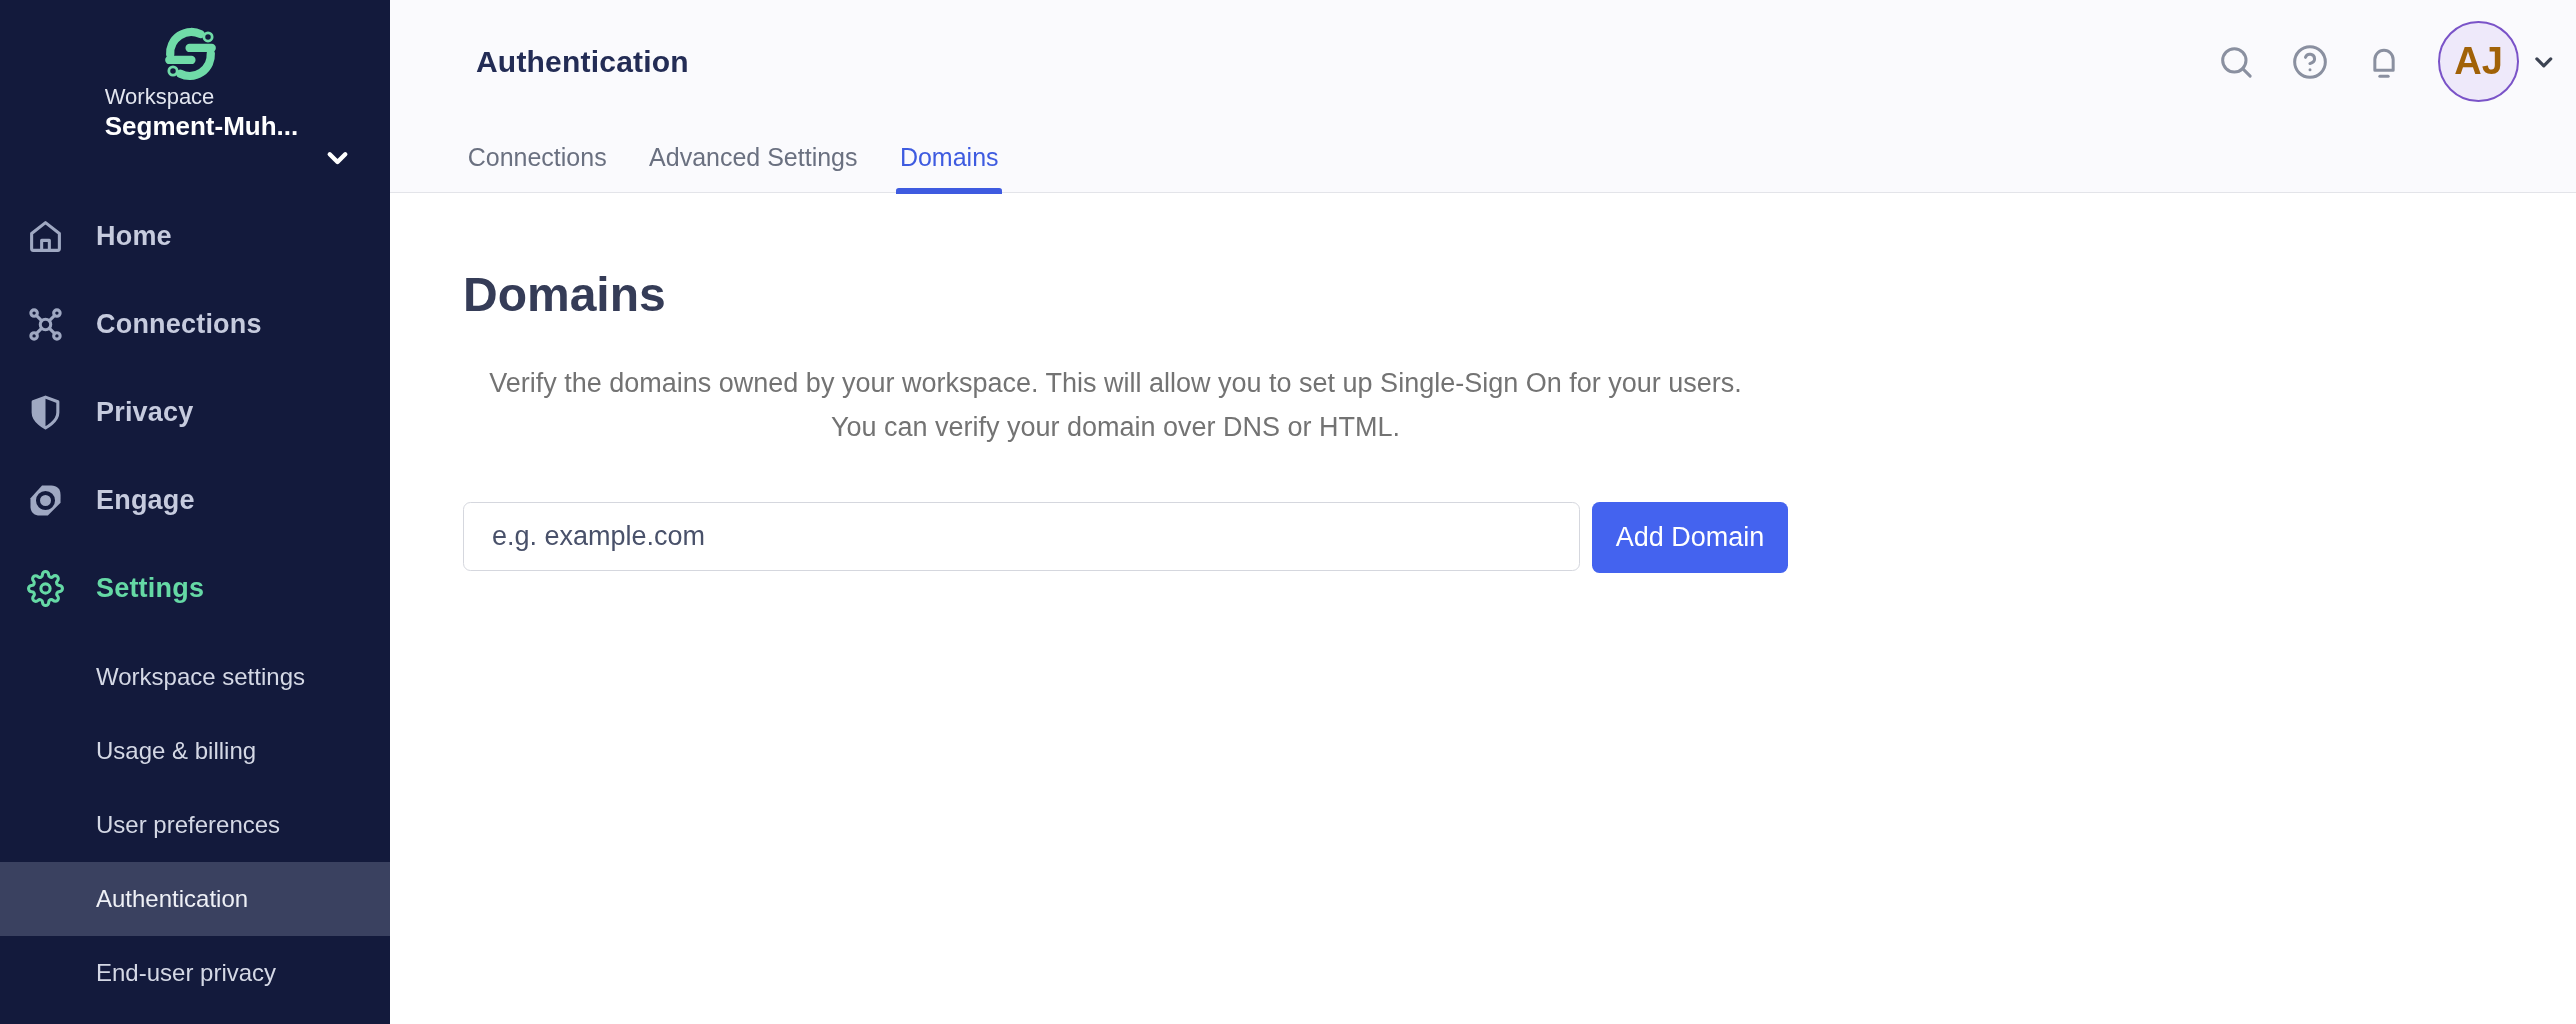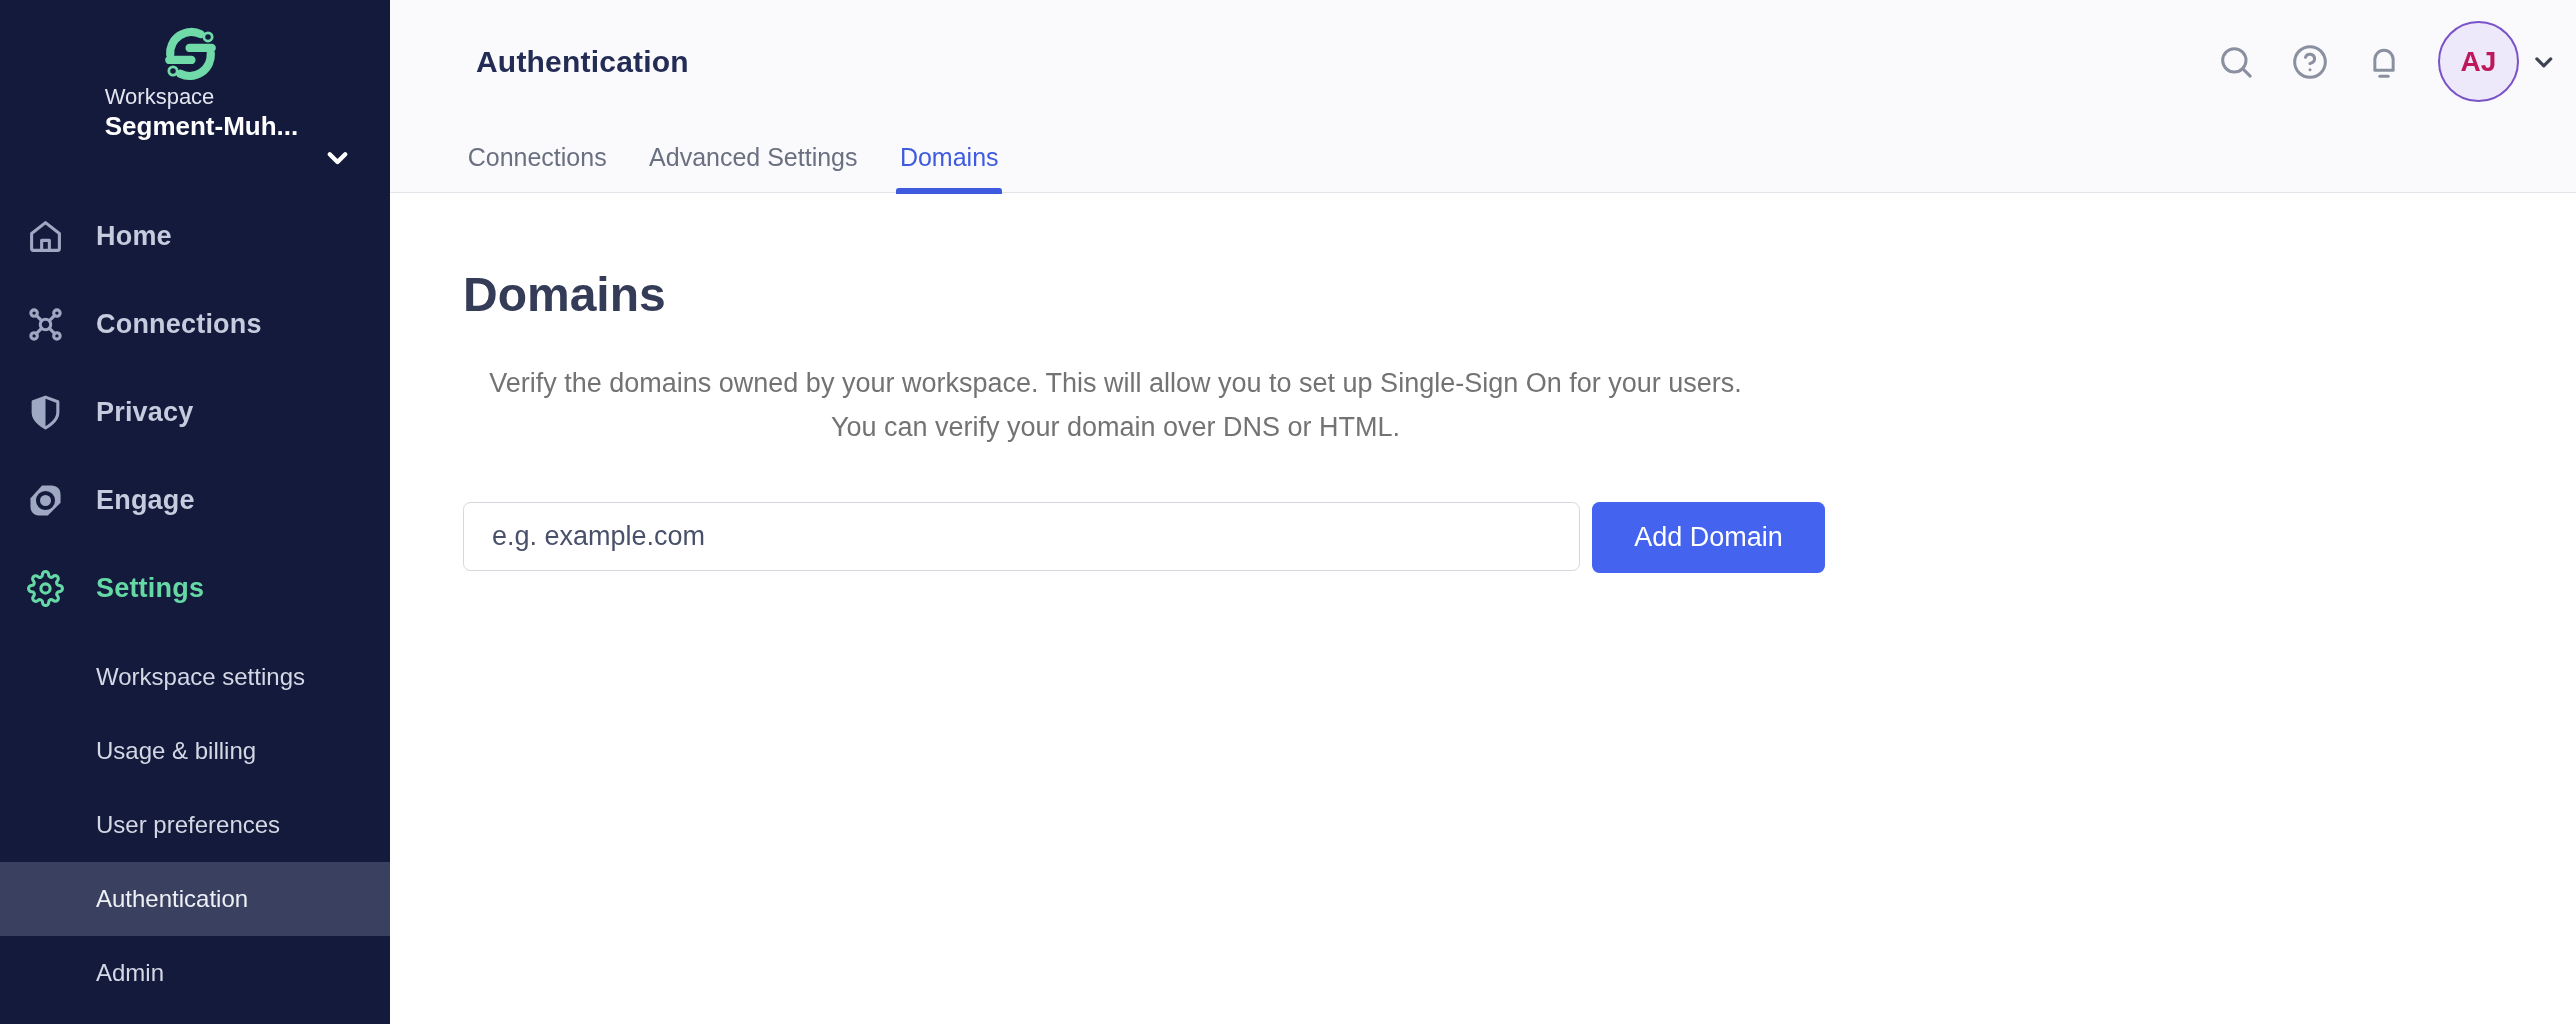--- a/index.html
+++ b/index.html
@@ -31,39 +31,39 @@
   
   .main { flex:1; display:flex; flex-direction:column; background:#FFFFFF; }
   .header { background:#FAFAFD; border-bottom:1.8px solid #E3E4E9; }
   .header-top { height:123px; display:flex; align-items:center; padding:0 18.4px 0 86px; }
   .page-title { font-size:30px; font-weight:700; color:#232C55; letter-spacing:0.2px; }
   .header-actions { margin-left:auto; display:flex; align-items:center; gap:34px; }
   .hicon { width:40px; height:40px; color:#8A90A0; cursor:pointer; }
   .avatar-group { display:flex; align-items:center; gap:11px; }
   .avatar { width:81px; height:81px; border-radius:50%; background:#EEE9FA; border:2.8px solid #7A53C8;
             display:flex; align-items:center; justify-content:center;
-            color:#be185d; font-size:28px; font-weight:700; cursor:pointer; }
+            color:#a16207; font-size:38px; font-weight:700; cursor:pointer; }
   .avatar-chevron { width:27.6px; height:27.6px; color:#3C4352; cursor:pointer; }
 
   .tabs { display:flex; align-items:flex-end; padding-left:74px; height:69px; }
   .tab { position:relative; height:69px; display:flex; align-items:center;
          padding:0 3.7px; margin-right:35px; font-size:25px; color:#6A7080; cursor:pointer; }
   .tab.active { color:#3E5BE0; font-weight:500; }
   .tab.active::after { content:""; position:absolute; left:0; right:0; bottom:-1.8px;
                        height:5.5px; background:#3E5BE0; border-radius:2.8px 2.8px 0 0; }
 
   .content { padding:75px 55px 0 73px; }
   .content h1 { font-size:48px; line-height:53px; font-weight:700; color:#353C57; }
   .content .desc { margin-top:40px; font-size:27px; line-height:44px; color:#737373; max-width:1305px;text-align:center; }
   .domain-form { margin-top:53px; display:flex; align-items:flex-start; }
   .domain-input { width:1117px; height:69px; border:1.8px solid #D5D7DE; border-radius:7.4px;
                   padding:0 28px; font-size:27px; color:#2F374E; background:#fff; outline:none;
                   font-family:"Liberation Sans", sans-serif; }
   .domain-input::placeholder { color:#49516A; opacity:1; }
-  .add-btn { margin-left:12px; width:233px; height:71px; background:#4463EF; color:#FFFFFF;
+  .add-btn { margin-left:12px; width:196px; height:71px; background:#4463EF; color:#FFFFFF;
              border:none; border-radius:7.4px; font-size:27px; font-weight:500; cursor:pointer;
              font-family:"Liberation Sans", sans-serif; }
   svg { display:block; }
 </style>
 </head>
 <body>
 
 <div class="app">
 
   <aside class="sidebar">
@@ -147,20 +147,21 @@
         </span>
         <span class="nlabel">Settings</span>
       </div>
     </nav>
 
     <div class="subnav">
       <div class="sub-item">Workspace settings</div>
       <div class="sub-item">Usage &amp; billing</div>
       <div class="sub-item">User preferences</div>
       <div class="sub-item selected">Authentication</div>
+      <div class="sub-item">End-user privacy</div>
       <div class="sub-item">Admin</div>
     </div>
   </aside>
 
   <div class="main">
 
     <header class="header">
       <div class="header-top">
         <div class="page-title">Authentication</div>
         <div class="header-actions">

